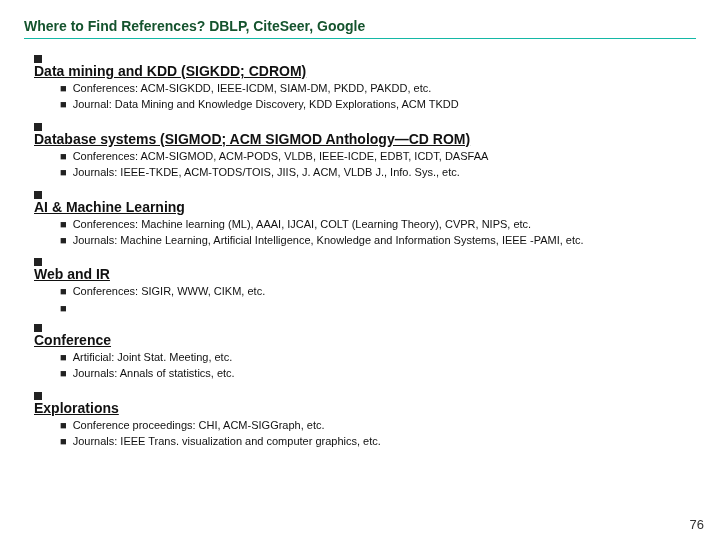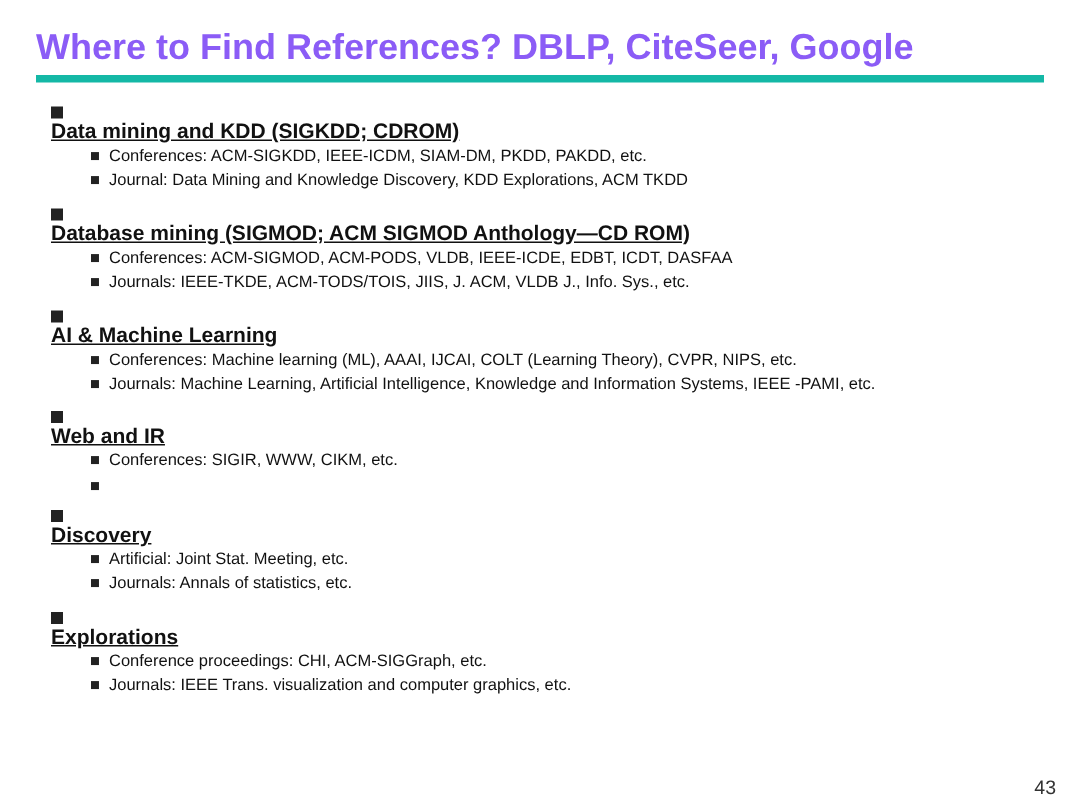--- a/index.html
+++ b/index.html
@@ -17,25 +17,25 @@
     }
 
     .slide {
       width: 720px;
       height: 540px;
       padding: 18px 24px 10px 24px;
       position: relative;
     }
 
     .slide-title {
-      font-size: 24px;
+      font-size: 14px;
       font-weight: bold;
-      color: #8b5cf6;
+      color: #14532d;
       margin-bottom: 12px;
-      border-bottom: 5px solid #14b8a6;
+      border-bottom: 1px solid #14b8a6;
       padding-bottom: 4px;
     }
 
     .content {
       padding-left: 10px;
     }
 
     .top-level-item {
       margin-bottom: 6px;
     }
@@ -116,21 +116,21 @@
           </div>
           <div class="sub-item">
             <span class="sub-bullet">■</span>
             <span class="sub-text">Journal: Data Mining and Knowledge Discovery, KDD Explorations, ACM TKDD</span>
           </div>
         </div>
       </div>
       <div class="top-level-item">
         <div class="top-level-bullet">
           <div class="bullet-square"></div>
-          <span class="section-title">Database mining (SIGMOD; ACM SIGMOD Anthology—CD ROM)</span>
+          <span class="section-title">Database systems (SIGMOD; ACM SIGMOD Anthology—CD ROM)</span>
         </div>
         <div class="sub-items">
           <div class="sub-item">
             <span class="sub-bullet">■</span>
             <span class="sub-text">Conferences: ACM-SIGMOD, ACM-PODS, VLDB, IEEE-ICDE, EDBT, ICDT, DASFAA</span>
           </div>
           <div class="sub-item">
             <span class="sub-bullet">■</span>
             <span class="sub-text">Journals: IEEE-TKDE, ACM-TODS/TOIS, JIIS, J. ACM, VLDB J., Info. Sys., etc.</span>
           </div>
@@ -163,21 +163,21 @@
             <span class="sub-text">Conferences: SIGIR, WWW, CIKM, etc.</span>
           </div>
           <div class="sub-item">
             <span class="sub-bullet">■</span>
           </div>
         </div>
       </div>
       <div class="top-level-item">
         <div class="top-level-bullet">
           <div class="bullet-square"></div>
-          <span class="section-title">Discovery</span>
+          <span class="section-title">Conference</span>
         </div>
         <div class="sub-items">
           <div class="sub-item">
             <span class="sub-bullet">■</span>
             <span class="sub-text">Artificial: Joint Stat. Meeting, etc.</span>
           </div>
           <div class="sub-item">
             <span class="sub-bullet">■</span>
             <span class="sub-text">Journals: Annals of statistics, etc.</span>
           </div>
@@ -194,14 +194,14 @@
             <span class="sub-text">Conference proceedings: CHI, ACM-SIGGraph, etc.</span>
           </div>
           <div class="sub-item">
             <span class="sub-bullet">■</span>
             <span class="sub-text">Journals: IEEE Trans. visualization and computer graphics, etc.</span>
           </div>
         </div>
       </div>
     </div>
 
-  <div class="page-number">43</div>
+  <div class="page-number">76</div>
 </div>
 
 </body></html>

